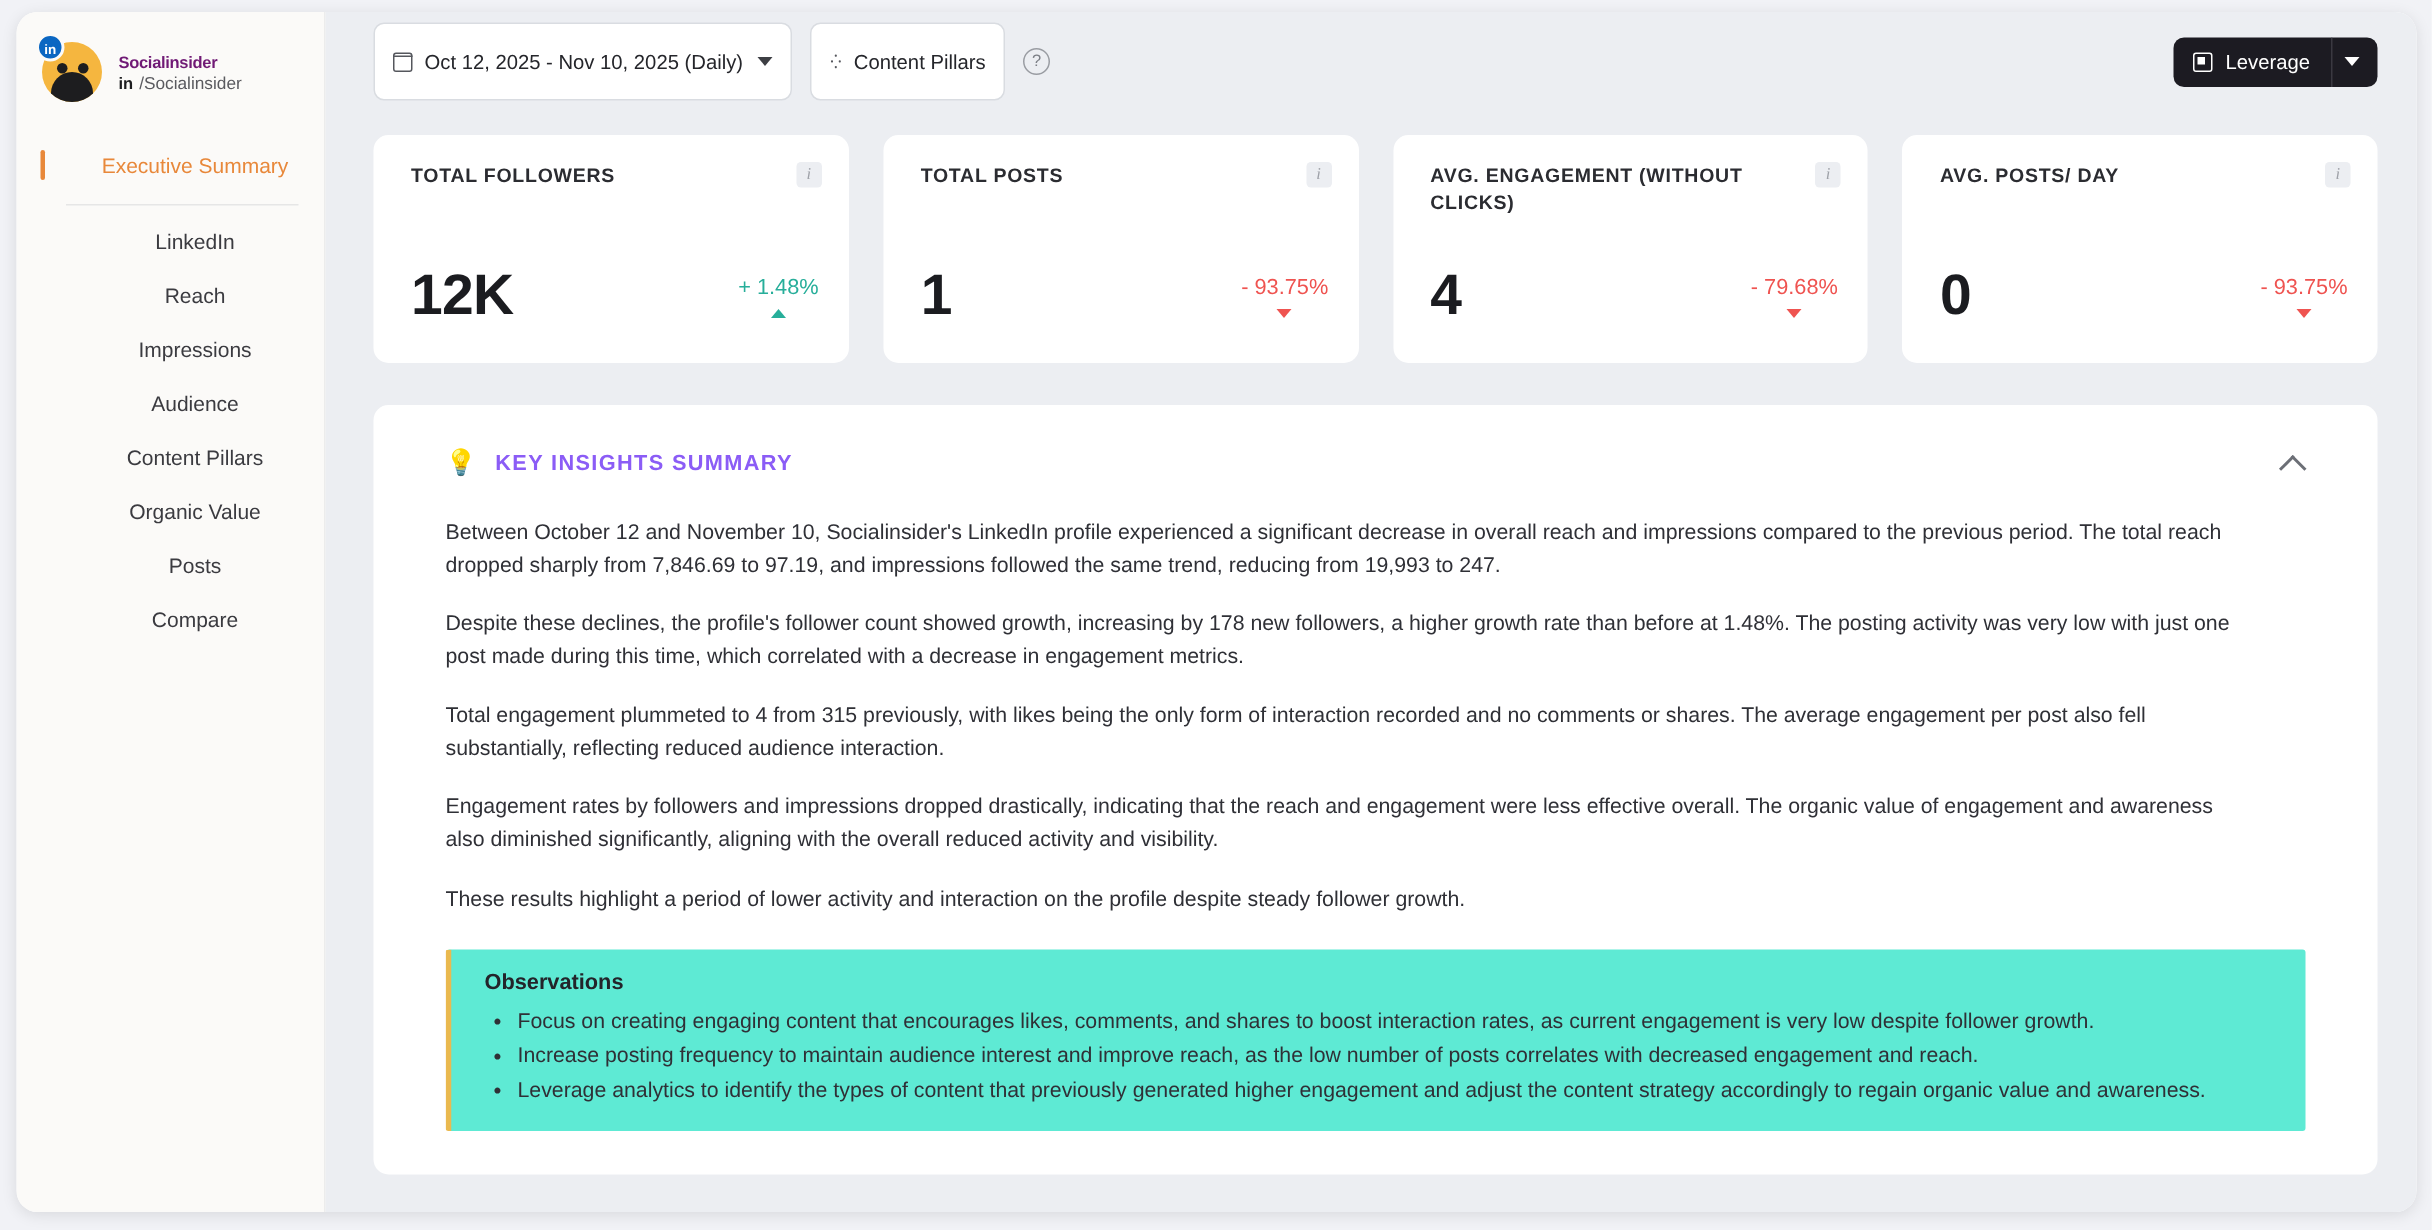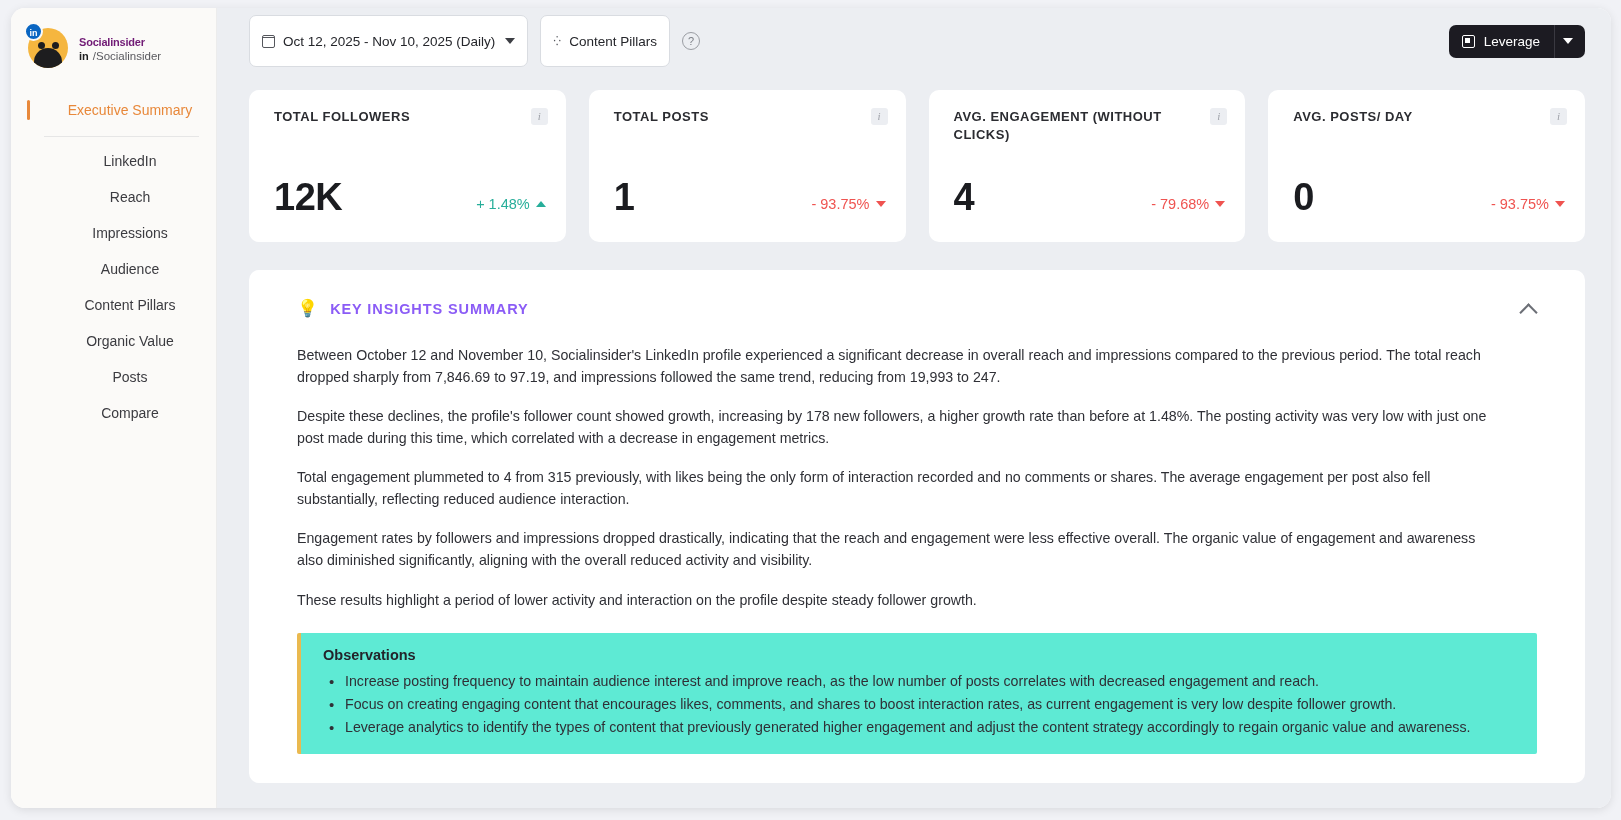--- a/index.html
+++ b/index.html
@@ -286,20 +286,21 @@
     color: #1b1c20;
     letter-spacing: -0.5px;
     line-height: 1;
   }
   .kpi-delta {
     font-size: 14.5px;
     display: flex;
     align-items: center;
     gap: 6px;
     padding-bottom: 4px;
+    flex-direction: column;
   }
   .kpi-delta.up { color: #27ae9a; }
   .kpi-delta.down { color: #ef5350; }
   .tri-up {
     width: 0; height: 0;
     border-left: 5px solid transparent;
     border-right: 5px solid transparent;
     border-bottom: 6px solid #27ae9a;
   }
   .tri-down {
@@ -497,21 +498,21 @@
 
       <p class="para">Between October 12 and November 10, Socialinsider's LinkedIn profile experienced a significant decrease in overall reach and impressions compared to the previous period. The total reach dropped sharply from 7,846.69 to 97.19, and impressions followed the same trend, reducing from 19,993 to 247.</p>
       <p class="para">Despite these declines, the profile's follower count showed growth, increasing by 178 new followers, a higher growth rate than before at 1.48%. The posting activity was very low with just one post made during this time, which correlated with a decrease in engagement metrics.</p>
       <p class="para">Total engagement plummeted to 4 from 315 previously, with likes being the only form of interaction recorded and no comments or shares. The average engagement per post also fell substantially, reflecting reduced audience interaction.</p>
       <p class="para">Engagement rates by followers and impressions dropped drastically, indicating that the reach and engagement were less effective overall. The organic value of engagement and awareness also diminished significantly, aligning with the overall reduced activity and visibility.</p>
       <p class="para">These results highlight a period of lower activity and interaction on the profile despite steady follower growth.</p>
 
       <div class="obs-box">
         <div class="obs-title">Observations</div>
         <ul class="obs-list">
+          <li>Focus on creating engaging content that encourages likes, comments, and shares to boost interaction rates, as current engagement is very low despite follower growth.</li>
           <li>Increase posting frequency to maintain audience interest and improve reach, as the low number of posts correlates with decreased engagement and reach.</li>
-          <li>Focus on creating engaging content that encourages likes, comments, and shares to boost interaction rates, as current engagement is very low despite follower growth.</li>
           <li>Leverage analytics to identify the types of content that previously generated higher engagement and adjust the content strategy accordingly to regain organic value and awareness.</li>
         </ul>
       </div>
     </div>
 
   </div>
 </div>
 
 </body></html>

